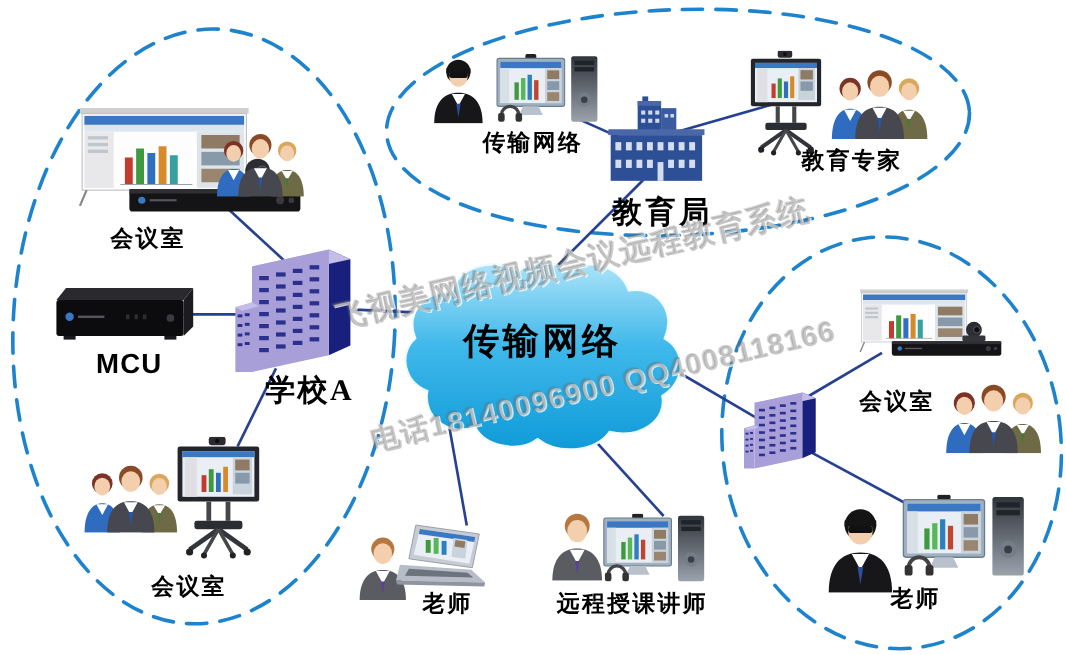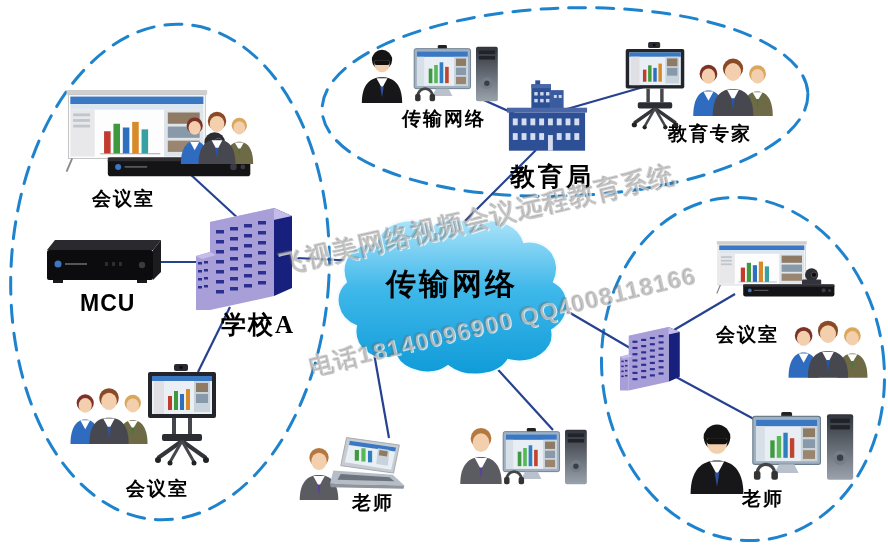--- a/index.html
+++ b/index.html
@@ -367,17 +367,18 @@
   <svg class="icon" style="left:330px;top:436px;z-index:2" width="76" height="56">
       <use href="#sym-laptop"></use>
     </svg>
   <div class="label lbl-sm" style="left:352px;top:490px">老师</div>
   <svg class="icon" style="left:458px;top:426px;z-index:2" width="46" height="58">
       <use href="#sym-person"></use>
     </svg>
   <svg class="icon" style="left:498px;top:428px;z-index:2" width="94" height="60">
       <use href="#sym-desktop"></use>
     </svg>
+  <div class="label lbl-sm" style="left:464px;top:490px">远程授课讲师</div>
 
   <div class="watermark wm1">飞视美网络视频会议远程教育系统</div>
   <div class="watermark wm2">电话18140096900 QQ4008118166</div>
 
 </div>
 
 </body></html>

